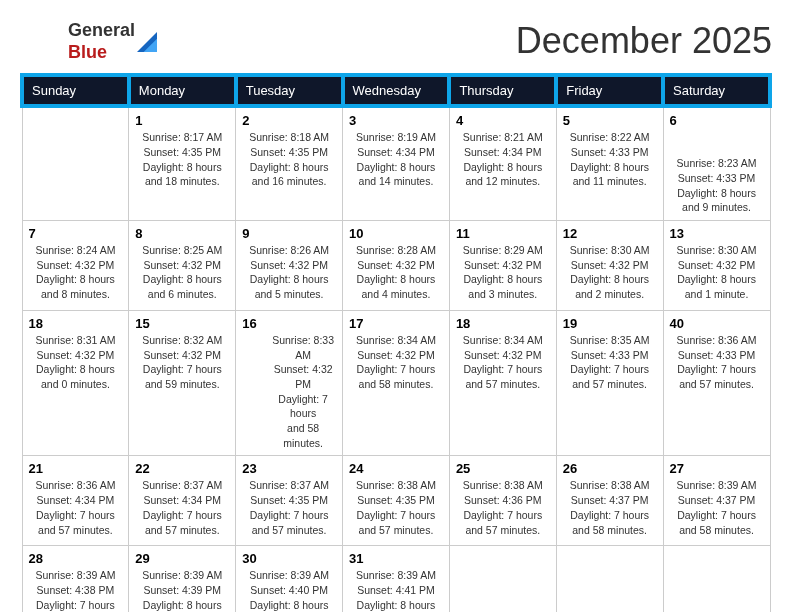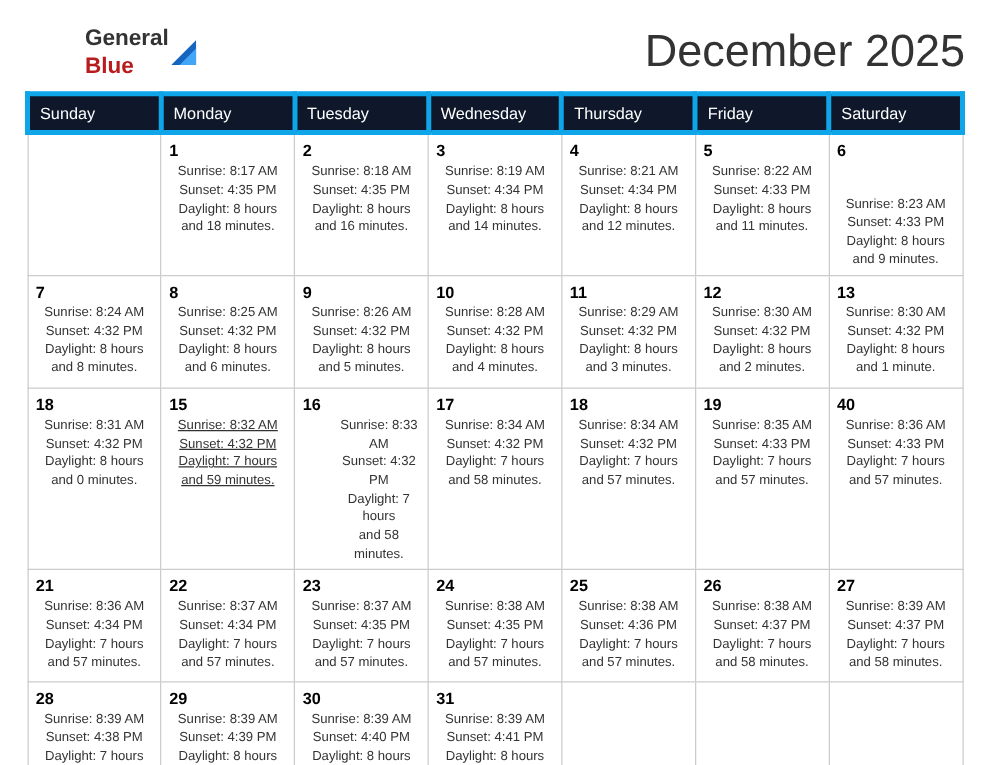--- a/index.html
+++ b/index.html
@@ -225,21 +225,21 @@
       <tr class="week-row">
         <td>
           <span class="day-number">18</span>
           <div class="day-info" style="white-space: pre-line;">Sunrise: 8:31 AM
 Sunset: 4:32 PM
 Daylight: 8 hours
 and 0 minutes.</div>
         </td>
         <td>
           <span class="day-number">15</span>
-          <div class="day-info" style="white-space: pre-line; text-decoration: underline;">Sunrise: 8:32 AM
+          <div class="day-info" style="white-space: pre-line;">Sunrise: 8:32 AM
 Sunset: 4:32 PM
 Daylight: 7 hours
 and 59 minutes.</div>
         </td>
         <td>
           <span class="day-number">16</span>
           <div class="day-info" style="white-space: pre-line; margin-left: 28px;">Sunrise: 8:33 AM
 Sunset: 4:32 PM
 Daylight: 7 hours
 and 58 minutes.</div>

